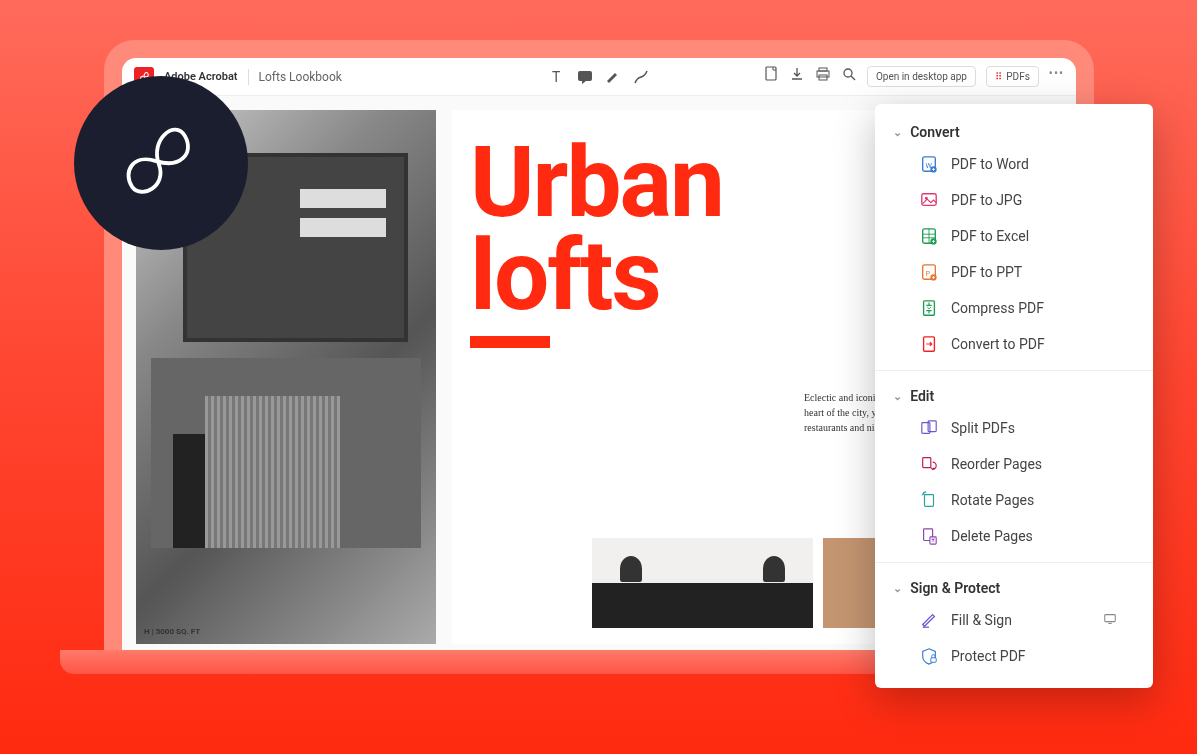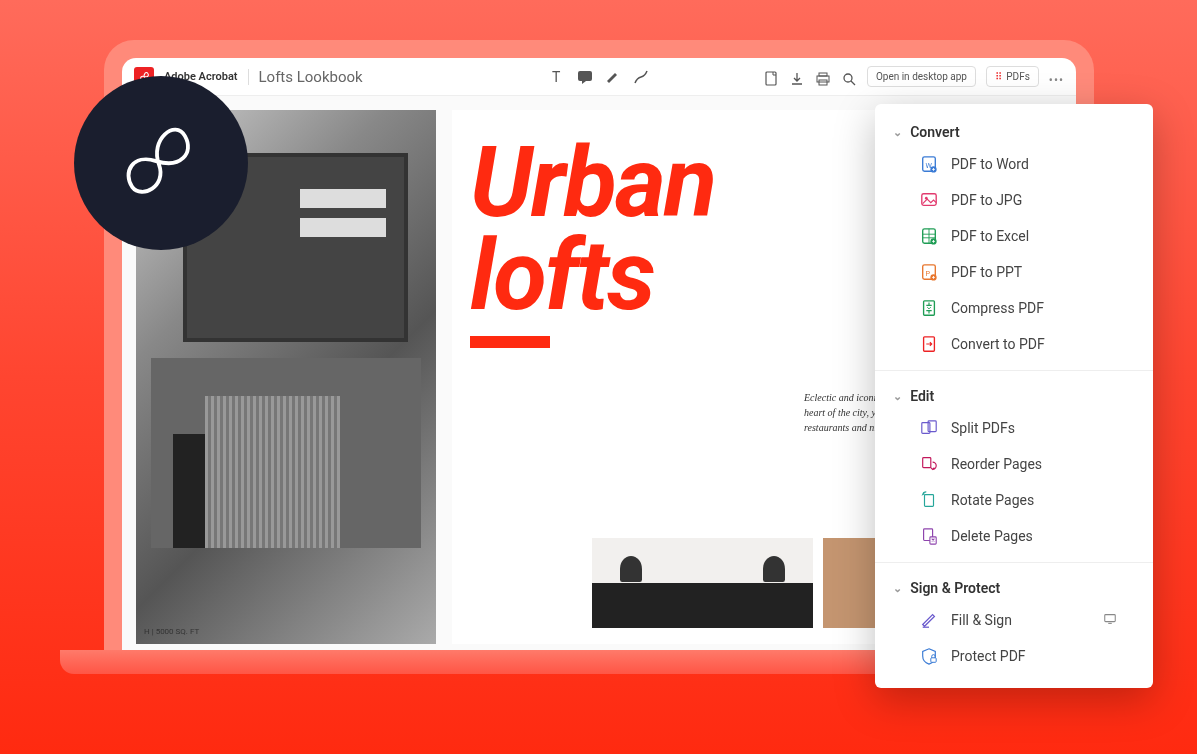--- a/index.html
+++ b/index.html
@@ -48,33 +48,33 @@
 }
 .logo-sq {
   width: 20px; height: 20px;
   background: #ed2224;
   border-radius: 3px;
   display: flex; align-items: center; justify-content: center;
 }
 .logo-sq svg { width: 13px; height: 13px; }
 .app-name { font-size: 11px; font-weight: 600; color: #333; }
 .divider { width: 1px; height: 16px; background: #ddd; }
-.doc-title { font-size: 15px; color: #666; }
+.doc-title { font-size: 12px; color: #666; }
 .topbar-center {
   position: absolute;
   left: 50%;
   transform: translateX(-50%);
   display: flex;
   gap: 12px;
 }
 .tb-icon { width: 16px; height: 16px; display: flex; align-items: center; justify-content: center; color: #555; cursor: pointer; }
 .topbar-right {
   margin-left: auto;
   display: flex;
-  align-items: flex-end;
+  align-items: flex-start;
   gap: 10px;
 }
 .btn-outline {
   border: 1px solid #ddd;
   border-radius: 4px;
   padding: 4px 8px;
   font-size: 10px;
   color: #555;
   cursor: pointer;
   background: #fff;
@@ -122,28 +122,27 @@
   position: absolute;
   left: 8%; width: 15%; bottom: 0; height: 60%;
   background: #222;
 }
 .caption {
   position: absolute;
   bottom: 8px;
   left: 8px;
   font-size: 8px;
   color: #333;
-  font-weight: 400;
+  font-weight: 700;
 }
 .page-right {
   flex: 1;
   background: #fff;
   padding: 26px 18px 14px 18px;
   position: relative;
-  font-style: italic;
 }
 .heading {
   font-size: 98px;
   font-weight: 700;
   color: #ff2a10;
   line-height: 0.95;
   letter-spacing: -2px;
 }
 .underline {
   width: 80px; height: 12px;

